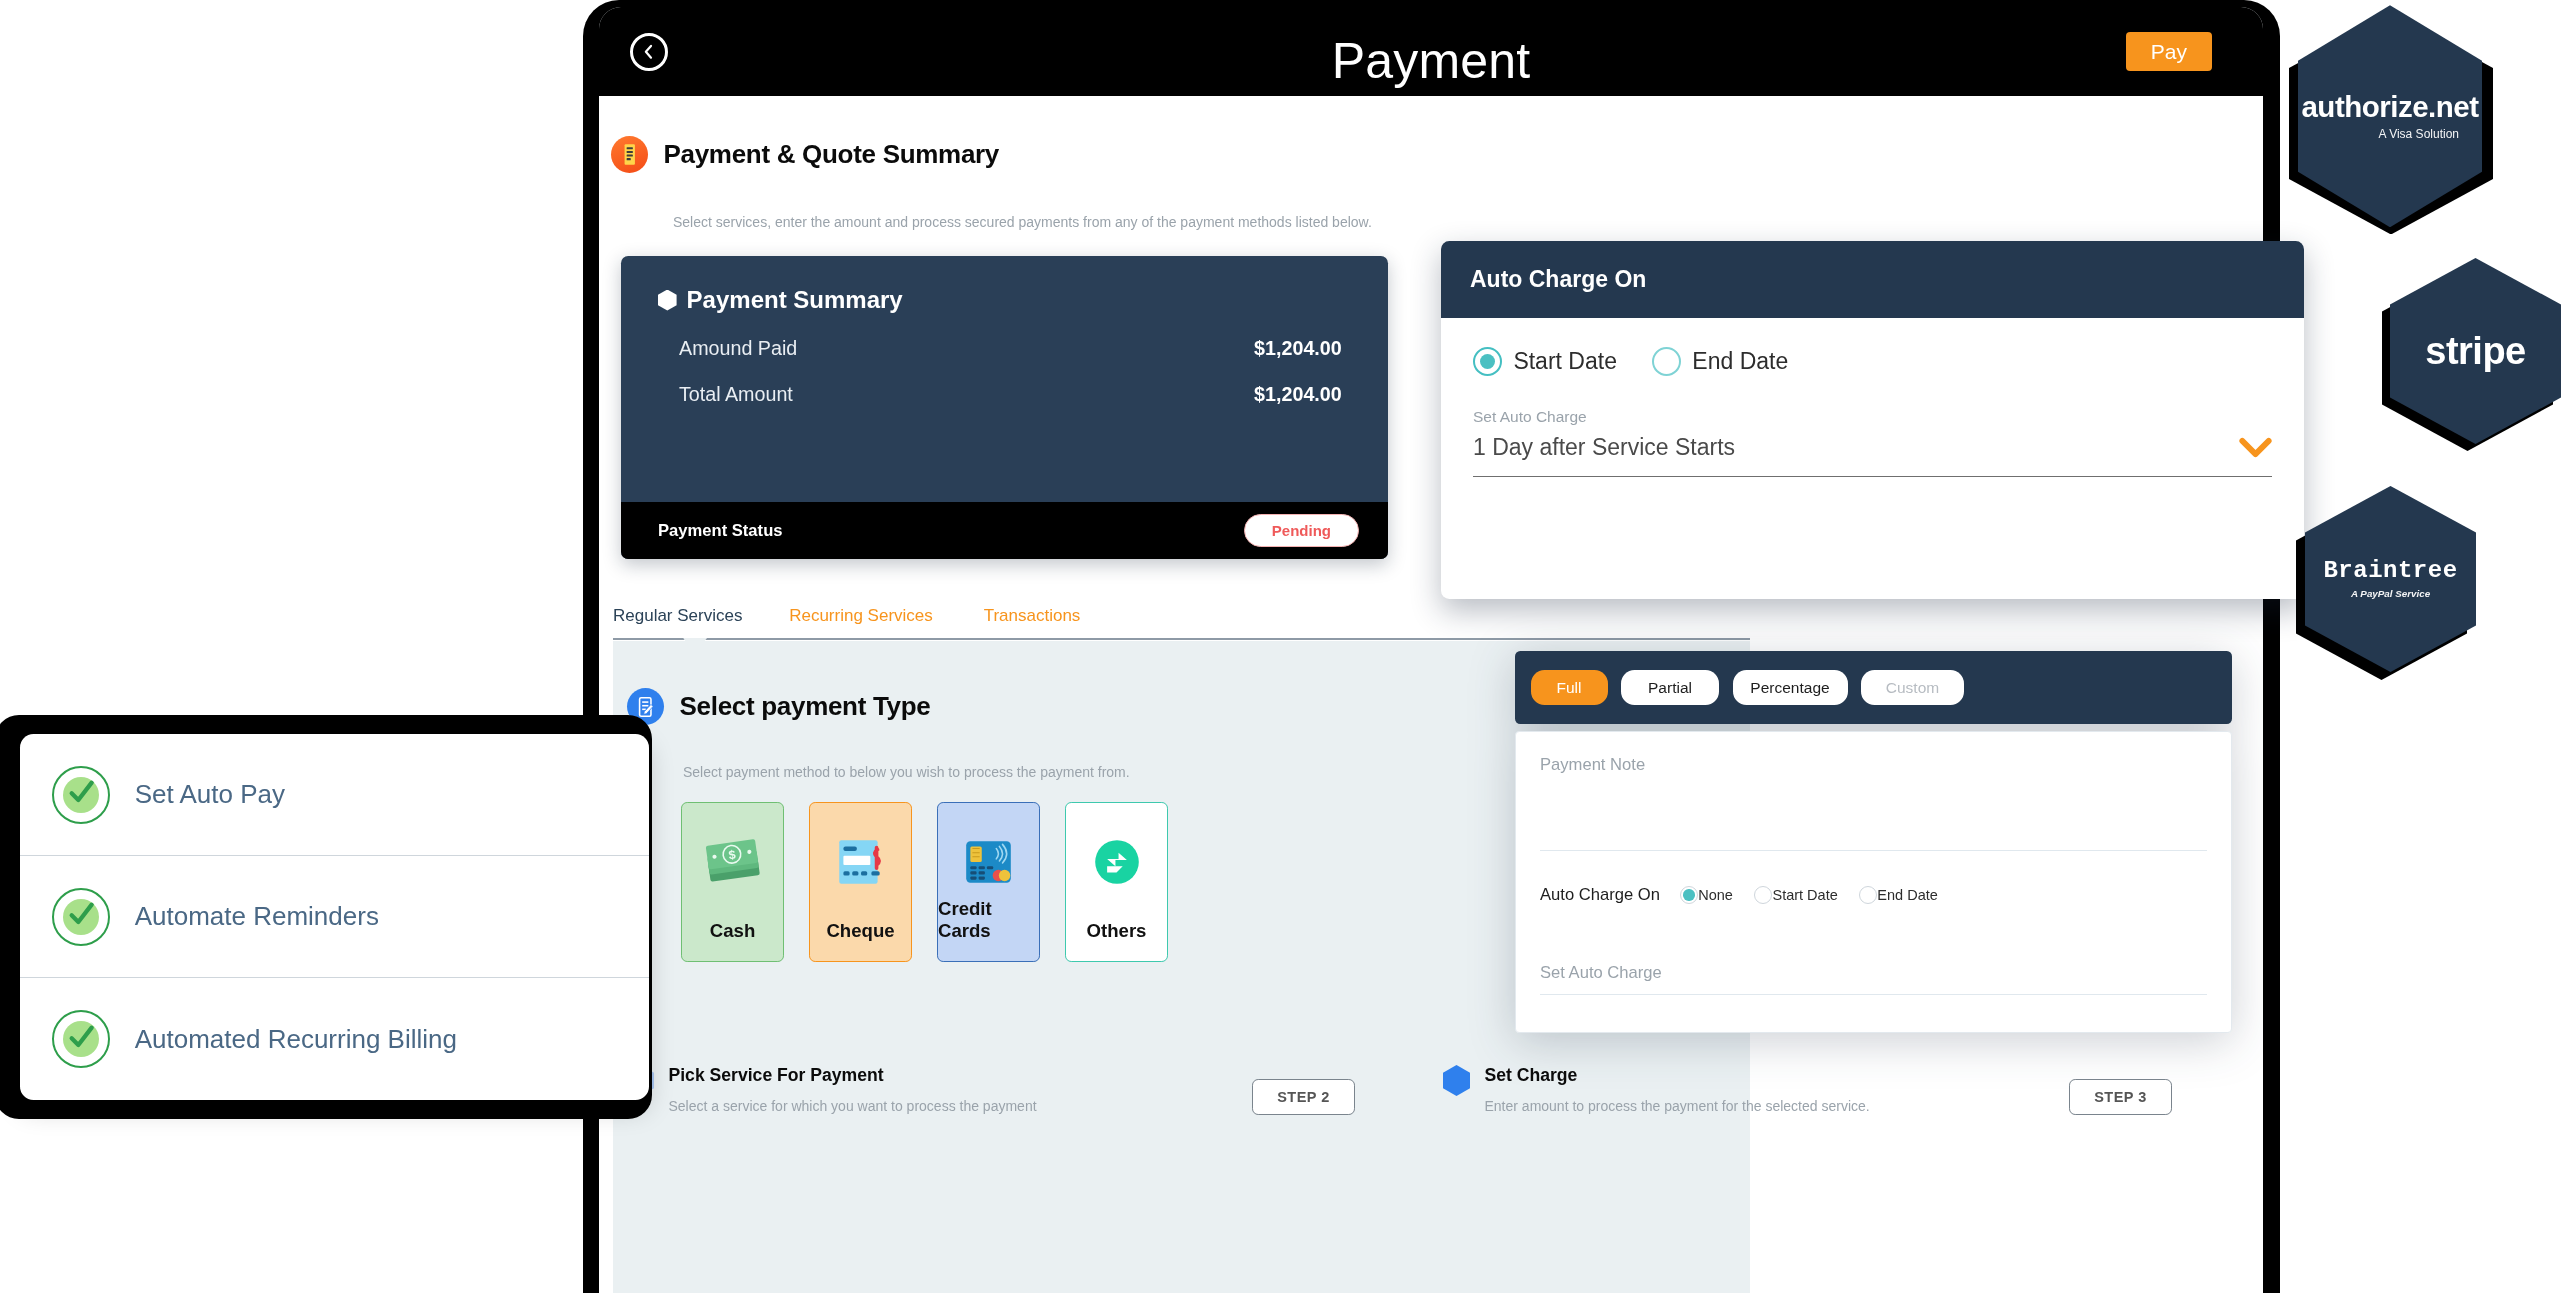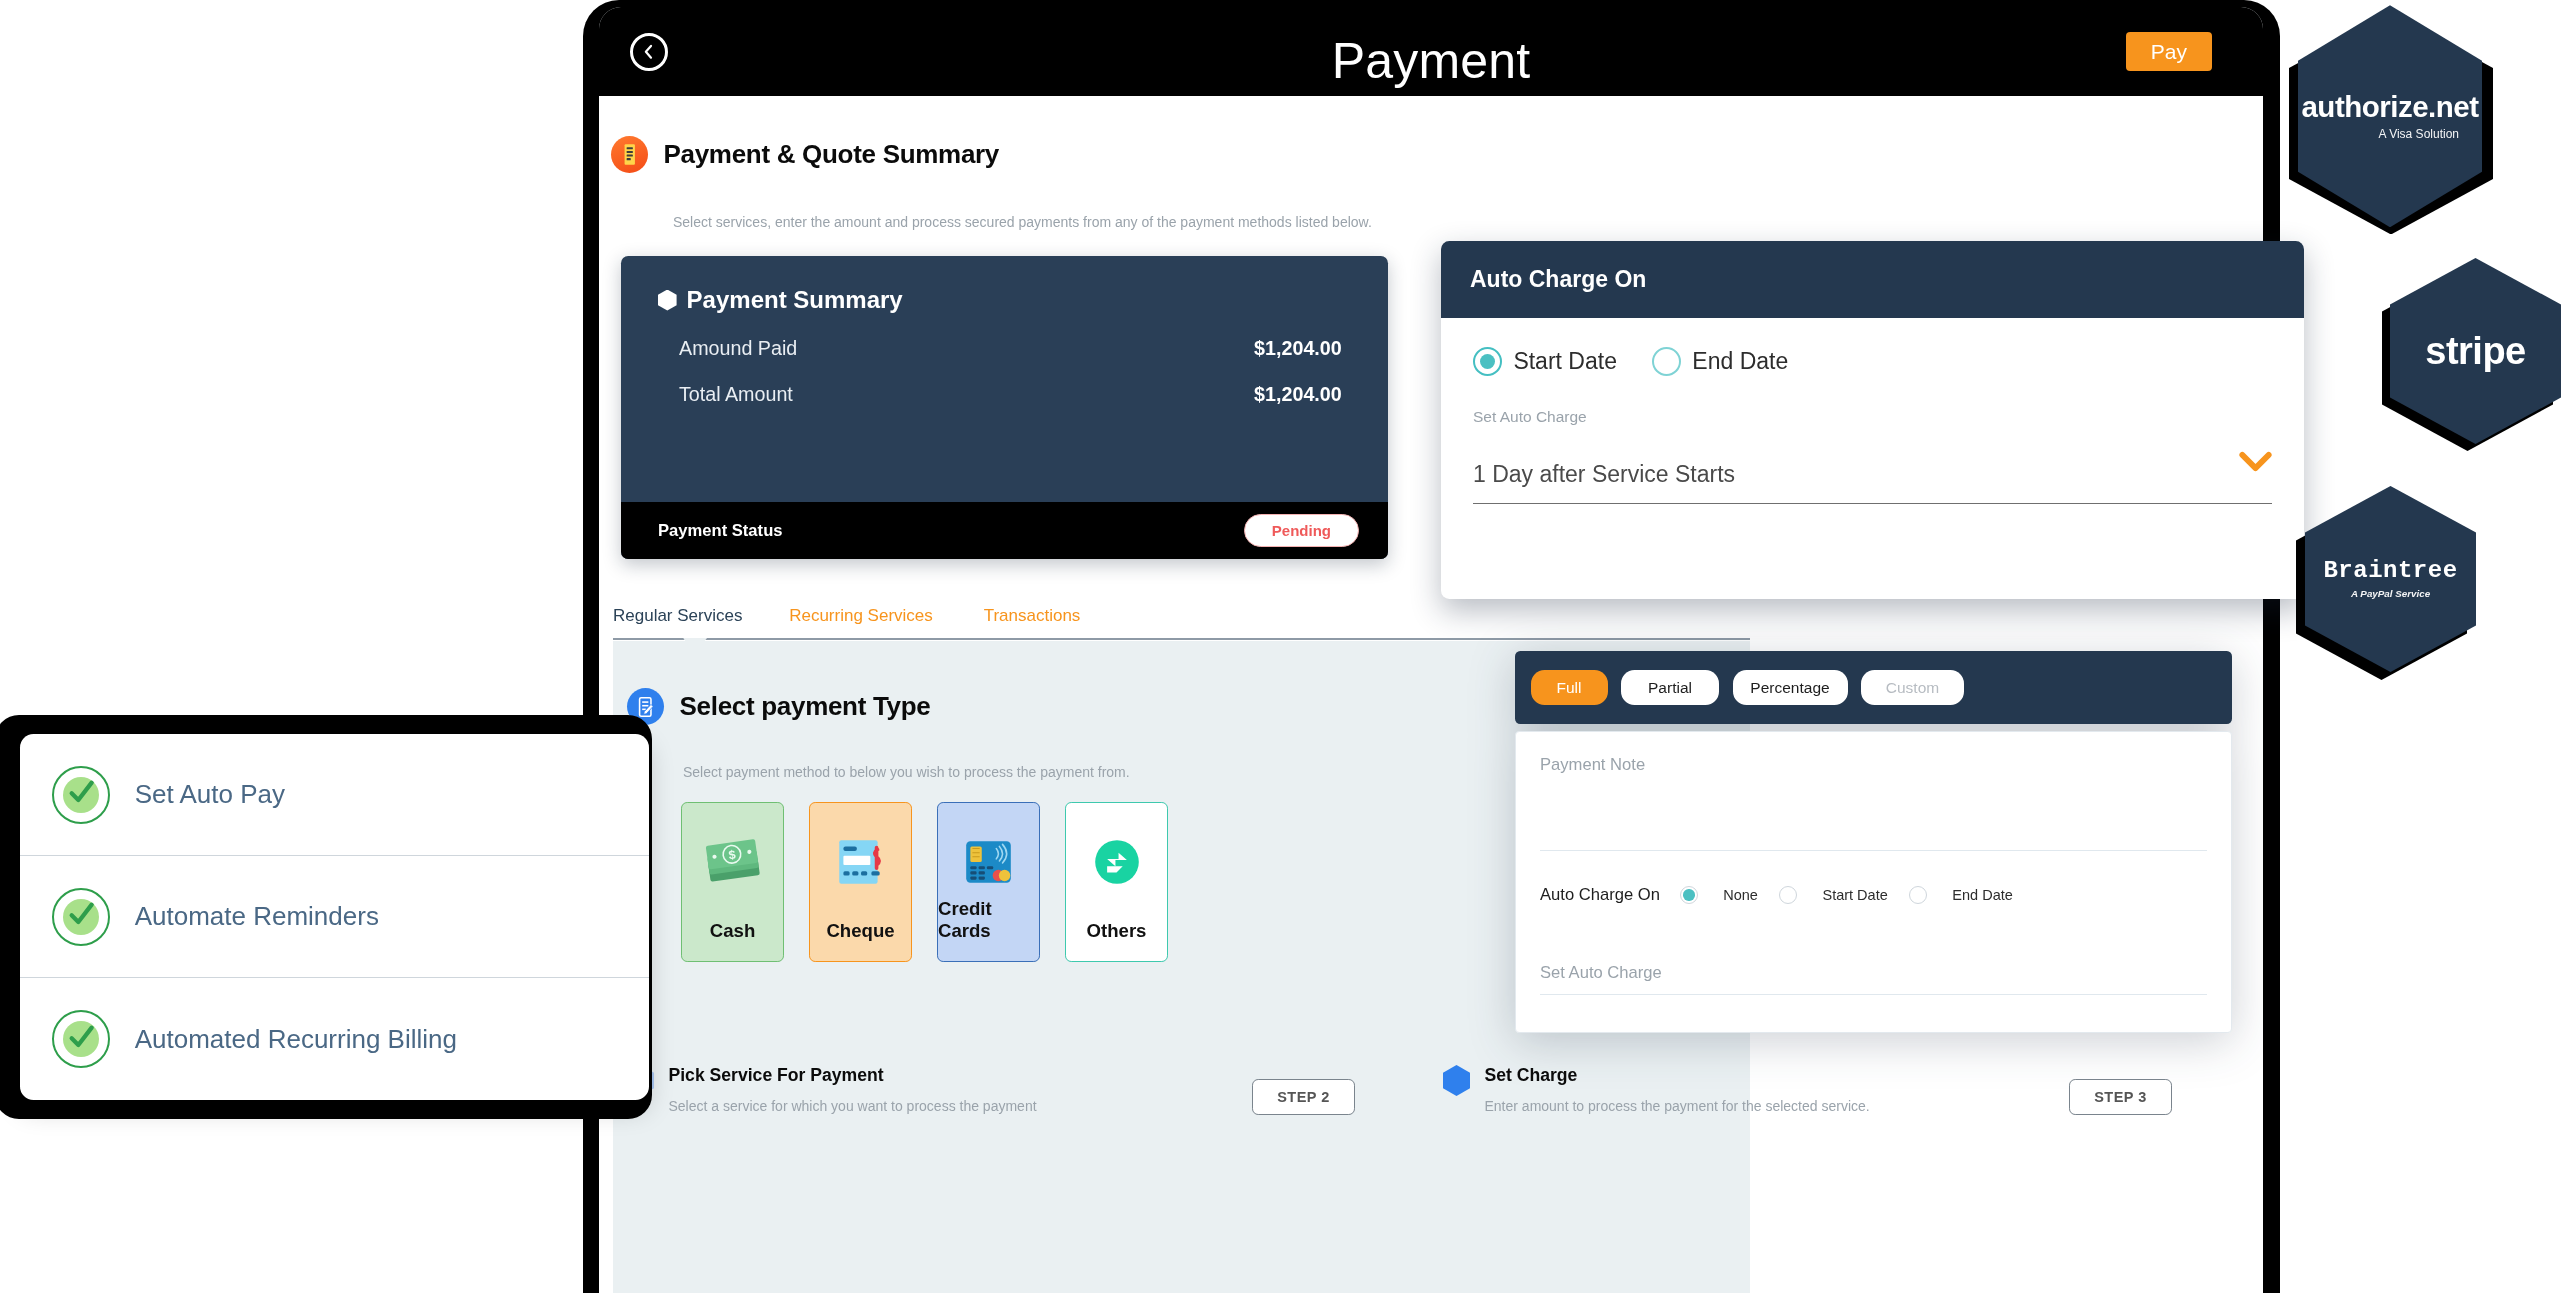--- a/index.html
+++ b/index.html
@@ -114,21 +114,21 @@
   }
   .rdot.off{ border-color:#7fd3d5; }
   .rdot i{ width:15.5px; height:15.5px; border-radius:50%; background:#4bc0c2; display:block; }
   .radio span{ font-size:23px; color:#2d2d2d; }
   .ac-field{ margin-top:32px; }
   .ac-field .flabel{ font-size:15.5px; color:#9aa3ab; }
   .ac-select{
     margin-top:8.3px; border-bottom:1.6px solid #6f6f6f; padding-bottom:14.5px;
     display:flex; align-items:center; justify-content:space-between; cursor:pointer;
   }
-  .ac-select .val{ font-size:23px; color:#4a4a4a;margin-top:27px; }
+  .ac-select .val{ font-size:23px; color:#4a4a4a; }
   .chev-orange{ width:33px; height:21px; }
 
   
   .tabs{
     position:absolute; left:613px; top:606px; width:1030px;
     display:flex; gap:0; align-items:flex-end;
   }
   .tab{ font-size:17px; padding:0 0 11.4px 0; cursor:pointer; position:relative; }
   .tab.t0{ color:#2b4257; font-weight:400; width:160px; text-align:left;}
   .tab.t1{ color:#f7941d; width:176px; text-align:center;}
@@ -192,21 +192,21 @@
   .ct-body{
     margin-top:7.2px; background:#fff; border-radius:4.1px; height:302px;
     border:0.5px solid #e3e9ee; padding:23px 24px 0 24px; position:relative;
   }
   .note-field{
     height:96px; border-bottom:1px solid #e0e8ee;
   }
   .note-field .ph{ font-size:16.6px; color:#9aa3ab; }
   .ac2-row{ display:flex; align-items:center; gap:0; margin-top:34px; }
   .ac2-label{ font-size:16.6px; color:#1e1e1e; margin-right:19.7px; }
-  .radio-sm{ display:flex; align-items:center; gap:25px; margin-right:21px; cursor:pointer; }
+  .radio-sm{ display:flex; align-items:center; gap:0; margin-right:21px; cursor:pointer; }
   .rdot-sm{
     width:18.6px; height:18.6px; border-radius:50%; border:1px solid #cfd6dc;
     display:flex; align-items:center; justify-content:center; flex:0 0 auto; background:#fff;
   }
   .rdot-sm.on{ border-color:#cfd6dc; }
   .rdot-sm i{ width:11.4px; height:11.4px; border-radius:50%; background:#4bc0c2; display:block; }
   .radio-sm span{ font-size:14.5px; color:#2d2d2d; }
   .sac{
     position:absolute; left:24px; right:24px; bottom:37px;
     border-bottom:1px solid #e0e8ee; padding-bottom:11.4px;

